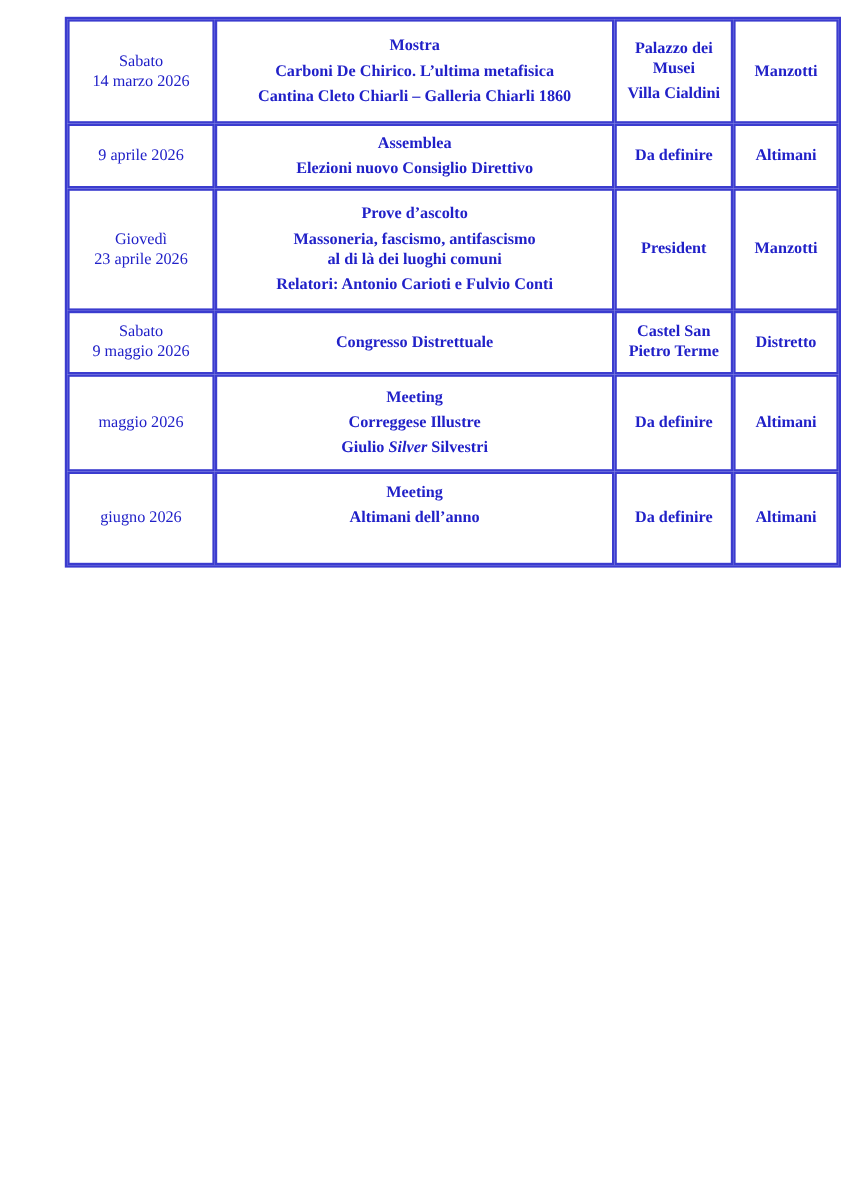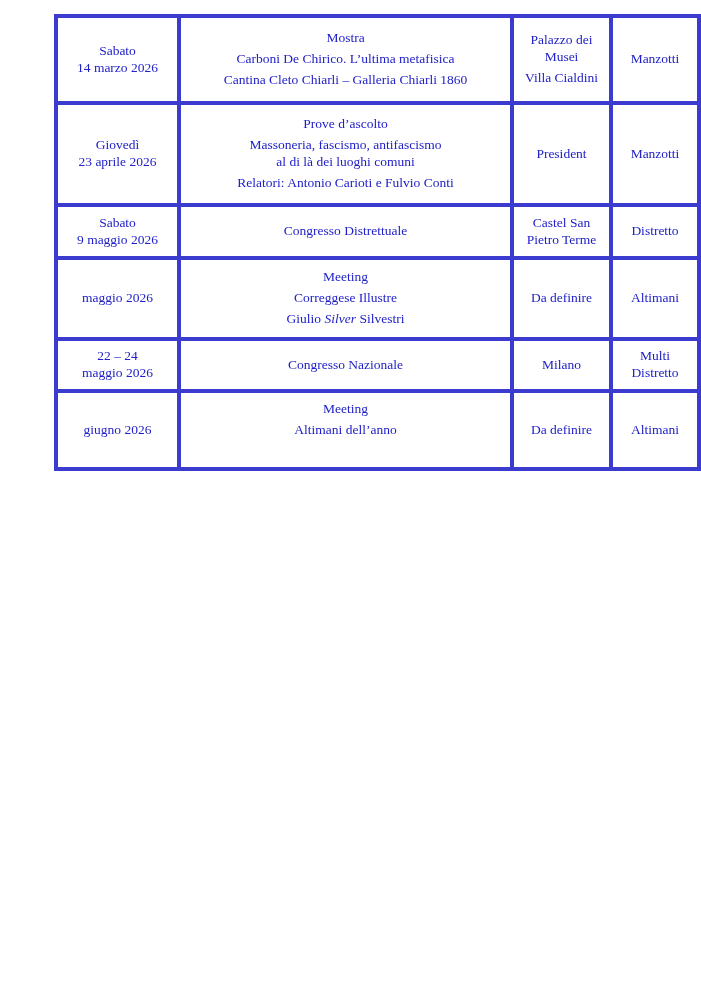--- a/index.html
+++ b/index.html
@@ -40,21 +40,21 @@
   table.events td p {
     margin: 4px 0;
   }
   td.date-cell {
     font-weight: normal;
   }
   td.date-cell p { margin: 0; }
   td.event-cell,
   td.location-cell,
   td.referent-cell {
-    font-weight: normal;
+    font-weight: bold;
   }
   td.location-cell p,
   td.referent-cell p { margin: 2px 0; }
 </style>
 </head>
 <body>
 
 <div class="page" style="--ink: #2121c8; --border: #3b3ccf; background: rgb(255, 255, 255);">
   <table class="events">
     <colgroup>
@@ -72,20 +72,35 @@
             <p>Mostra</p>
             <p>Carboni De Chirico. L’ultima metafisica</p>
             <p>Cantina Cleto Chiarli – Galleria Chiarli 1860</p>
           </td>
           <td class="location-cell" style="height: 87px;">
             <p>Palazzo dei Musei</p>
             <p>Villa Cialdini</p>
           </td>
           <td class="referent-cell" style="height: 87px;">
             <p>Manzotti</p>
+          </td>
+        </tr>
+        <tr>
+          <td class="date-cell" style="height: 53px;">
+            <p>9 aprile 2026</p>
+          </td>
+          <td class="event-cell" style="height: 53px;">
+            <p>Assemblea</p>
+            <p>Elezioni nuovo Consiglio Direttivo</p>
+          </td>
+          <td class="location-cell" style="height: 53px;">
+            <p>Da definire</p>
+          </td>
+          <td class="referent-cell" style="height: 53px;">
+            <p>Altimani</p>
           </td>
         </tr>
         <tr>
           <td class="date-cell" style="height: 102px;">
             <p>Giovedì<br>23 aprile 2026</p>
           </td>
           <td class="event-cell" style="height: 102px;">
             <p>Prove d’ascolto</p>
             <p>Massoneria, fascismo, antifascismo<br>al di là dei luoghi comuni</p>
             <p>Relatori: Antonio Carioti e Fulvio Conti</p>
@@ -121,34 +136,20 @@
             <p>Giulio <i>Silver</i> Silvestri</p>
           </td>
           <td class="location-cell" style="height: 81px;">
             <p>Da definire</p>
           </td>
           <td class="referent-cell" style="height: 81px;">
             <p>Altimani</p>
           </td>
         </tr>
         <tr>
-          <td class="date-cell" style="height: 52px;">
-            <p>22 – 24<br>maggio 2026</p>
-          </td>
-          <td class="event-cell" style="height: 52px;">
-            <p>Congresso Nazionale</p>
-          </td>
-          <td class="location-cell" style="height: 52px;">
-            <p>Milano</p>
-          </td>
-          <td class="referent-cell" style="height: 52px;">
-            <p>Multi Distretto</p>
-          </td>
-        </tr>
-        <tr>
           <td class="date-cell" style="height: 78px;">
             <p>giugno 2026</p>
           </td>
           <td class="event-cell" style="height: 78px;">
             <p>Meeting</p>
             <p>Altimani dell’anno</p>
             <p>&nbsp;</p>
           </td>
           <td class="location-cell" style="height: 78px;">
             <p>Da definire</p>

